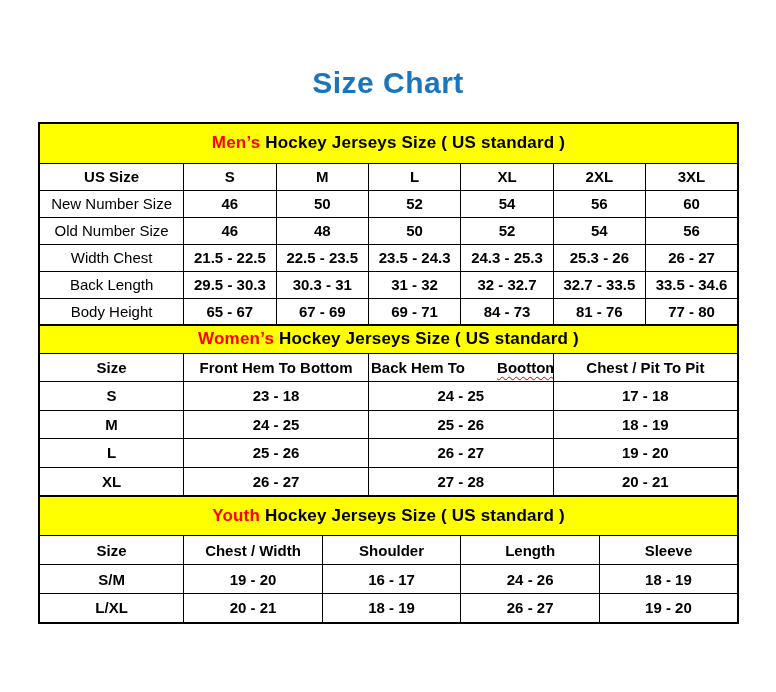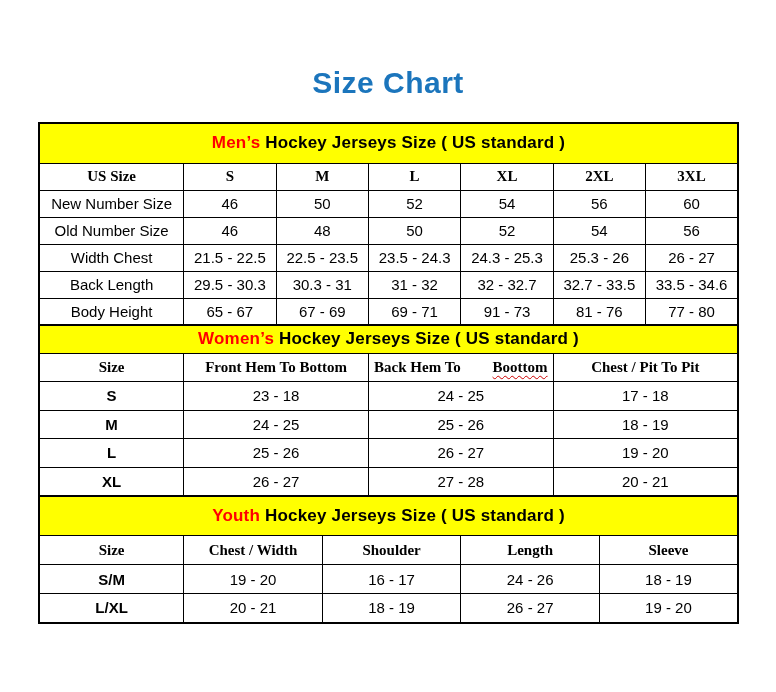--- a/index.html
+++ b/index.html
@@ -45,22 +45,22 @@
     white-space: nowrap;
   }
   col.label-col { width: 20.7%; }
   tr.band-row td.band {
     background: var(--band-yellow, #FFFF00);
     font-weight: bold;
     font-size: 17px;
     letter-spacing: 0.2px;
   }
   .band-accent { color: var(--accent-red, #FF0000); }
-  tr.head-row th { font-weight: bold; font-family: Liberation Serif, serif; }
-  td.data-cell { font-weight: normal; }
+  tr.head-row th { font-weight: bold; }
+  td.data-cell { font-weight: bold; }
   .mens   tr { height: 27px; }
   .mens   tr.band-row { height: 40px; }
   .womens tr { height: 28.5px; }
   .womens tr.band-row { height: 28px; }
   .youth  tr { height: 29px; }
   .youth  tr.band-row { height: 40px; }
   .mens   td.row-label { font-weight: normal; }
   .womens td.row-label, .youth td.row-label { font-weight: bold; }
   .squiggle {
     text-decoration-line: underline;
@@ -134,21 +134,21 @@
           <td class="data-cell">31 - 32</td>
           <td class="data-cell">32 - 32.7</td>
           <td class="data-cell">32.7 - 33.5</td>
           <td class="data-cell">33.5 - 34.6</td>
         </tr>
         <tr>
           <td class="row-label">Body Height</td>
           <td class="data-cell">65 - 67</td>
           <td class="data-cell">67 - 69</td>
           <td class="data-cell">69 - 71</td>
-          <td class="data-cell">91 - 73</td>
+          <td class="data-cell">84 - 73</td>
           <td class="data-cell">81 - 76</td>
           <td class="data-cell">77 - 80</td>
         </tr>
       </tbody>
     </table>
     <table class="size-table womens">
       <colgroup>
         <col class="label-col">
         <col>
         <col>

